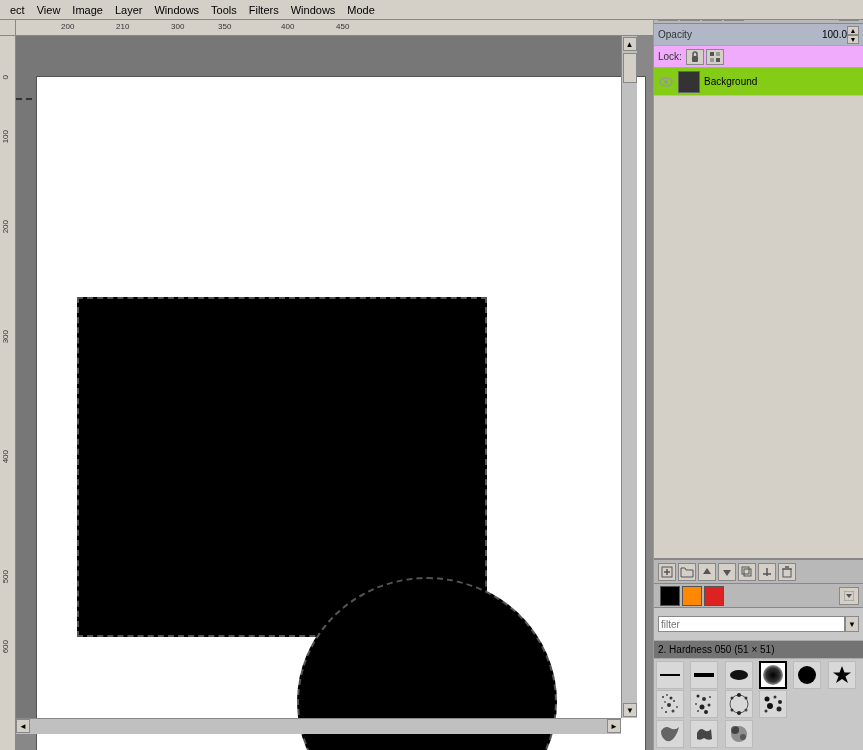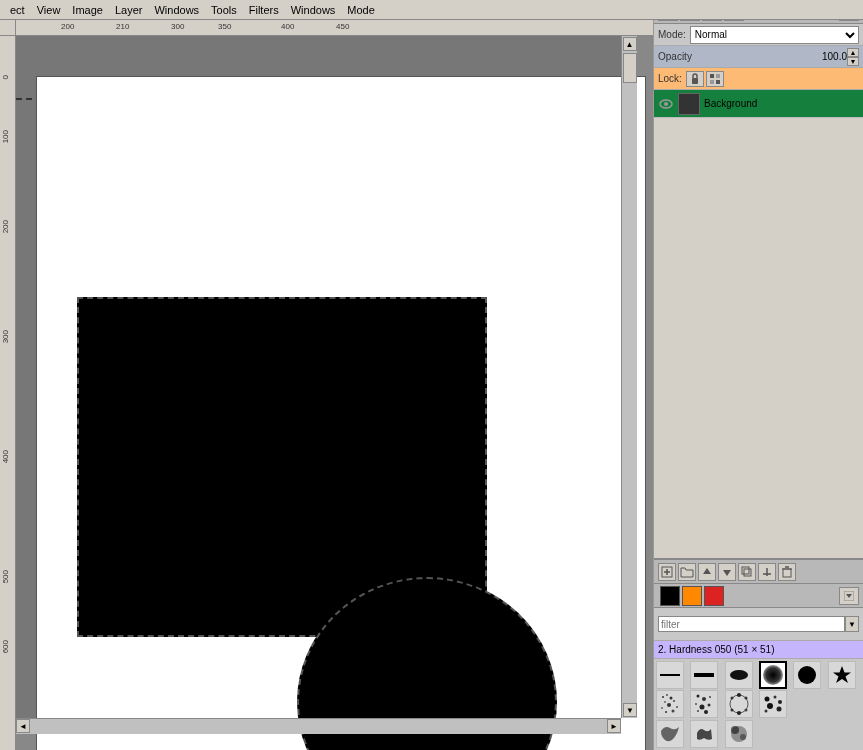--- a/index.html
+++ b/index.html
@@ -250,21 +250,21 @@
       justify-content: center;
     }
 
     
     #lock-row {
       display: flex;
       align-items: center;
       padding: 2px 4px;
       border-bottom: 1px solid #aaa;
       height: 22px;
-      background: #fdba74;
+      background: #f0abfc;
     }
     #lock-label {
       font-size: 10px;
       color: #333;
       margin-right: 4px;
     }
     .lock-icon-btn {
       width: 18px;
       height: 16px;
       background: #d4d0c8;
@@ -287,21 +287,21 @@
     .layer-item {
       display: flex;
       align-items: center;
       padding: 3px 4px;
       border-bottom: 1px solid #bbb;
       background: #d4d0c8;
       cursor: pointer;
       height: 28px;
     }
     .layer-item.selected {
-      background: #15803d;
+      background: #84cc16;
       color: white;
     }
     .layer-eye {
       width: 16px;
       height: 16px;
       margin-right: 4px;
       display: flex;
       align-items: center;
       justify-content: center;
       cursor: pointer;
@@ -397,21 +397,21 @@
       justify-content: center;
       font-size: 8px;
       cursor: pointer;
     }
 
     #brush-name-row {
       padding: 2px 4px;
       font-size: 10px;
       color: #000;
       border-bottom: 1px solid #aaa;
-      background: #c4b5fd;
+      background: #737373;
       height: 18px;
       display: flex;
       align-items: center;
     }
 
     #brush-grid {
       display: grid;
       grid-template-columns: repeat(6, 1fr);
       gap: 1px;
       padding: 2px;
@@ -558,29 +558,20 @@
       </div>
     </div>
     <div class="toolbar-icon" style="margin-left:auto;">
       <svg width="10" height="10" viewBox="0 0 10 10">
           <rect x="0" y="0" width="10" height="10" fill="#d4d0c8" stroke="#888" stroke-width="1"></rect>
           <polygon points="2,3 8,3 5,7" fill="#555"></polygon>
         </svg>
     </div>
   </div>
 
-  <div id="mode-row">
-    <span id="mode-label">Mode:</span>
-    <select id="mode-select">
-      <option>Normal</option>
-      <option>Multiply</option>
-      <option>Screen</option>
-      <option>Overlay</option>
-    </select>
-  </div>
 
   <div id="opacity-row">
     <span id="opacity-label">Opacity</span>
     <span id="opacity-value">100.0</span>
     <div id="opacity-spin">
       <div class="spin-btn">▲</div>
       <div class="spin-btn">▼</div>
     </div>
   </div>
 

